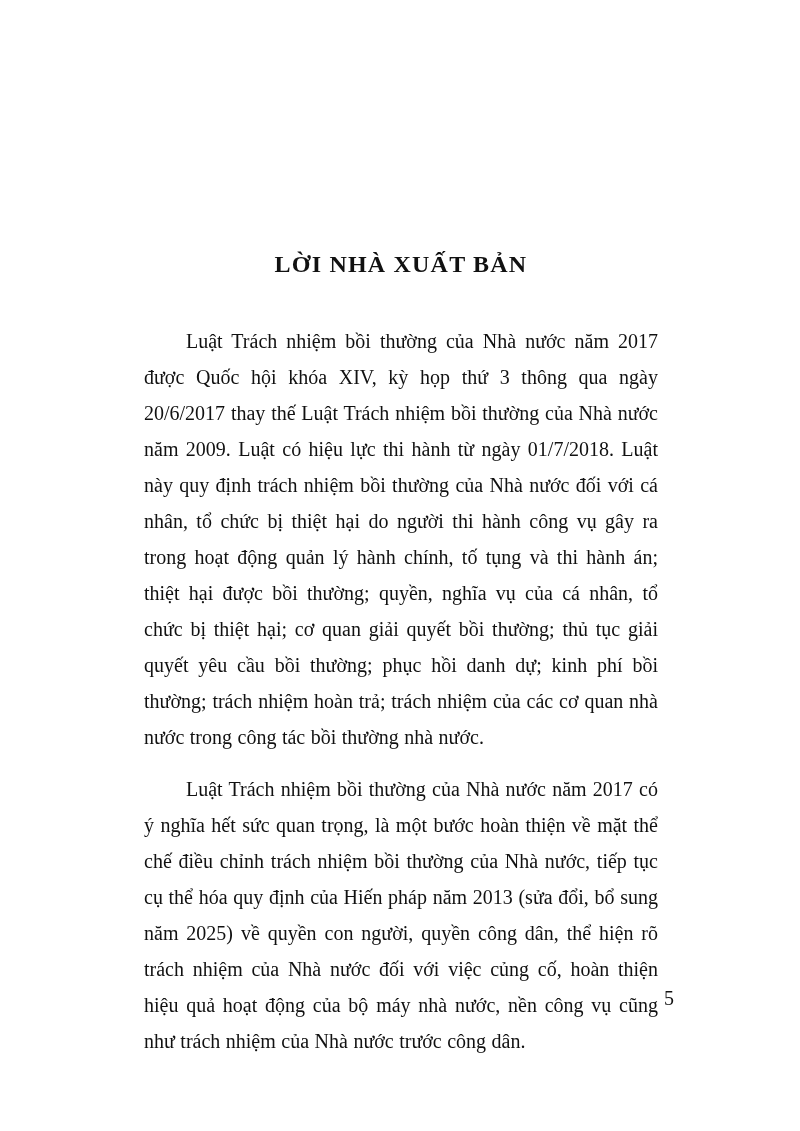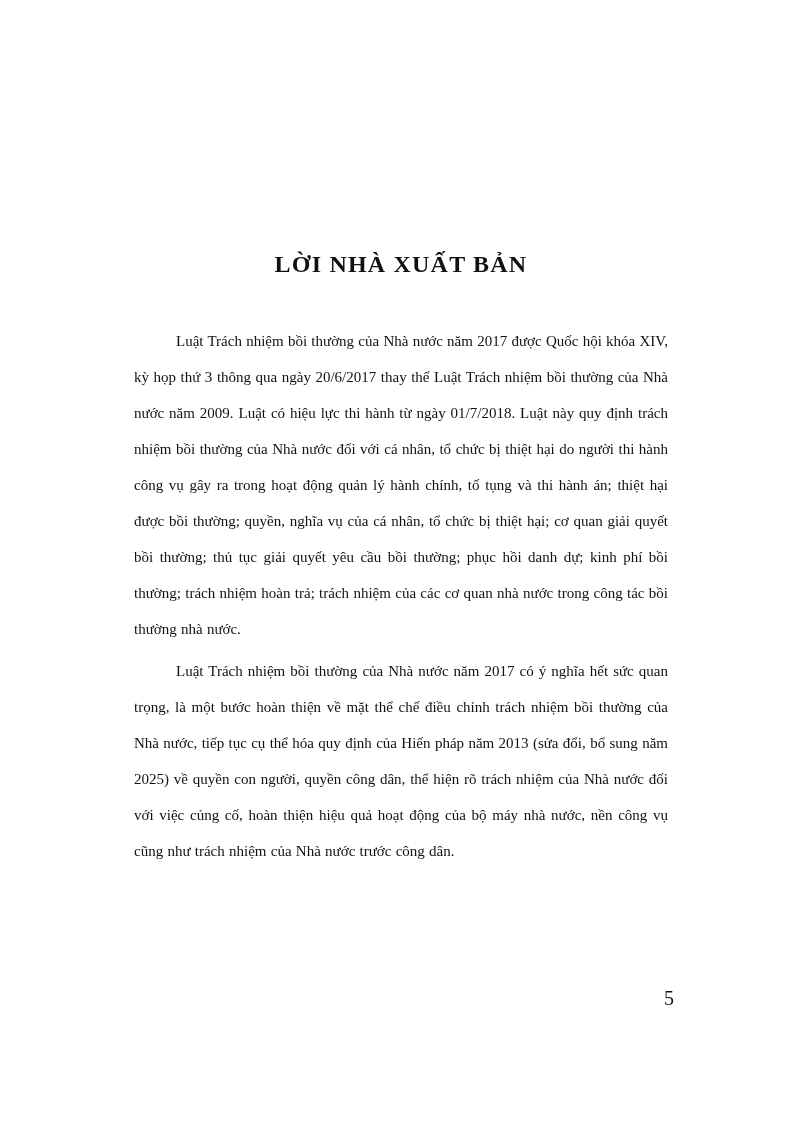--- a/index.html
+++ b/index.html
@@ -30,26 +30,26 @@
   }
   .doc-title {
     font-size: 24px;
     font-weight: bold;
     text-align: center;
     letter-spacing: 1.2px;
     margin: 0 0 44px 0;
     line-height: 1.2;
   }
   .para {
-    font-size: 15px;
+    font-size: 20px;
     line-height: 36px;
     text-align: justify;
     text-align-last: left;
     text-indent: 42px;
-    margin: 6px;
+    margin: 16px;
     word-spacing: 0.5px;
   }
   .para + .para {
     margin-top: 0px;
   }
   .page-number {
     position: absolute;
     left: 0;
     top: 988px;
     width: 674px;

